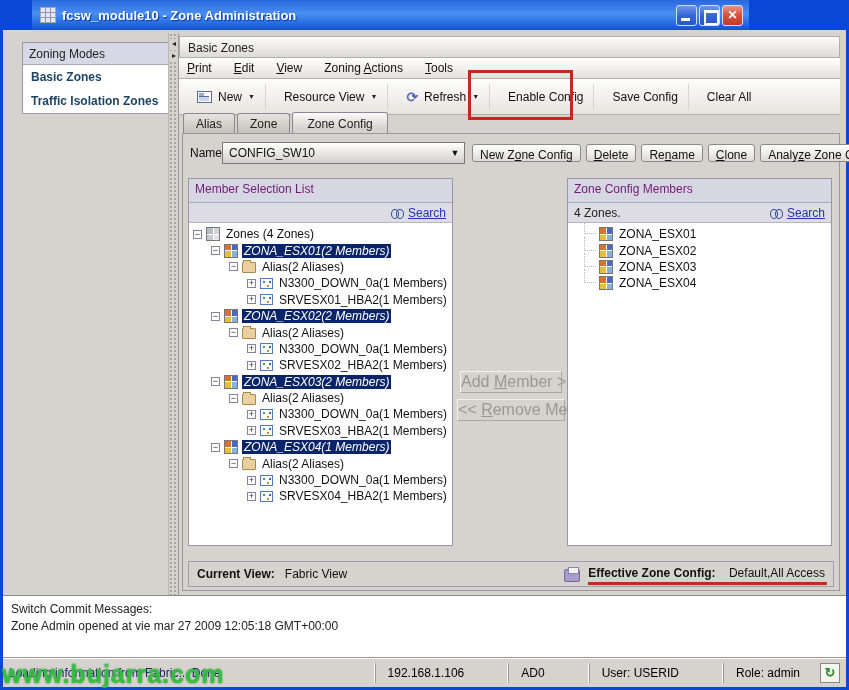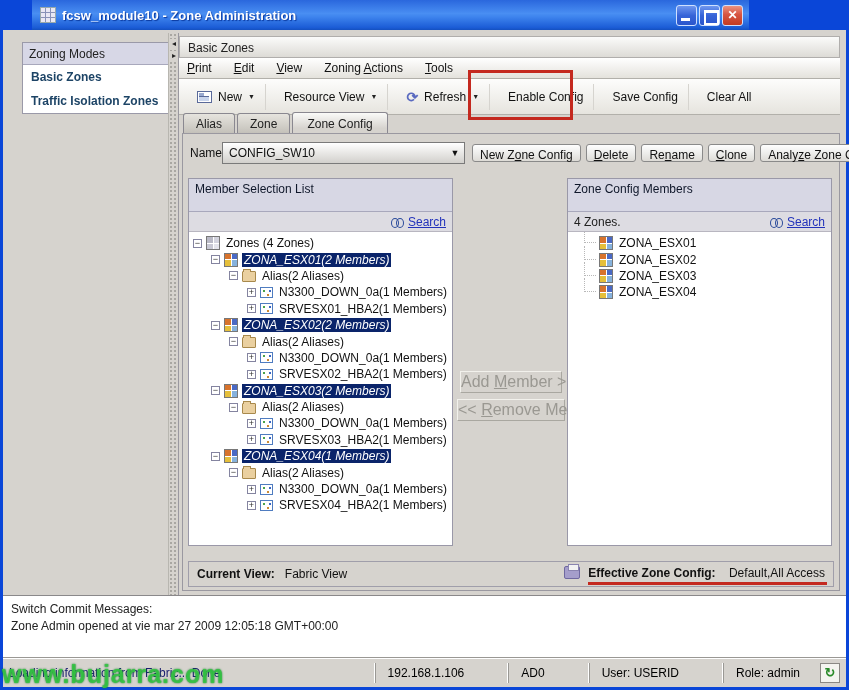--- a/index.html
+++ b/index.html
@@ -90,21 +90,21 @@
   .cfg-btns { display:flex; gap:5px; margin-left:7px; }
   .btn { height:18px; padding:3px 7px; border:1px solid #8a8a8a; border-radius:3px; color:#111;
     background:linear-gradient(180deg,#fefefe,#ececea 55%,#dddbd6); white-space:nowrap; font-size:12px;
     font-family:"Liberation Sans", sans-serif; }
 
   
   .list-panel { position:absolute; top:44px; width:265px; height:368px; border:1px solid #9a98a8;
     background:#fff; display:flex; flex-direction:column; }
   .list-panel.left { left:5px; }
   .list-panel.right { left:384px; }
-  .lp-header { height:33px; background:#d7d7e4; border-bottom:1px solid #a8a8bc; padding:3px 6px; color:#0f172a; }
+  .lp-header { height:24px; background:#d7d7e4; border-bottom:1px solid #a8a8bc; padding:3px 6px; color:#701a75; }
   .lp-subrow { height:20px; background:#dddce2; border-bottom:1px solid #b8b6c0; display:flex;
     align-items:center; padding:2px 6px; }
   .lp-count { color:#222; }
   .search-link { margin-left:auto; display:flex; align-items:center; gap:4px; color:#2333bb;
     text-decoration:underline; cursor:pointer; }
   .binoculars { width:13px; height:8px; position:relative; display:inline-block; }
   .binoculars::before, .binoculars::after { content:""; position:absolute; top:0; width:6px; height:8px;
     border:1.5px solid #2a4a9a; border-radius:50%; }
   .binoculars::before { left:0; } .binoculars::after { right:0; }
   .lp-body { flex:1; overflow:hidden; background:#fff; padding-top:3px; }
@@ -146,21 +146,21 @@
   .transfer { position:absolute; width:102px; height:22px; border:1px solid; border-color:#f2f1ec #a9a7a0 #a9a7a0 #f2f1ec;
     background:#d6d3ce; color:#9a9892; font-size:16px; font-family:"Liberation Sans", sans-serif; white-space:nowrap; }
   .transfer.add { left:277px; top:237px; }
   .transfer.remove { left:274px; top:265px; width:108px; }
 
   
   .view-footer { position:absolute; left:5px; top:427px; width:646px; height:26px; border:1px solid #a09eaa;
     background:#d6d3ce; display:flex; align-items:center; padding:0 8px; }
   .vf-label { font-weight:bold; color:#111; margin-right:10px; }
   .vf-value { color:#111; }
-  .vf-right { margin-left:auto; display:flex; align-items:flex-start; gap:8px; position:relative;padding-left:8px; }
+  .vf-right { margin-left:auto; display:flex; align-items:flex-end; gap:8px; position:relative;padding-left:8px; }
   .printer-icon { width:16px; height:13px; background:#a59ecb; border:1px solid #6f68a0; border-radius:2px;
     position:relative; }
   .printer-icon::before { content:""; position:absolute; left:3px; top:-3px; width:9px; height:5px;
     background:#f2f2f2; border:1px solid #8a84b0; }
   .eff-wrap { position:relative; padding-bottom:2px; }
   .eff-underline { position:absolute; left:0; right:-2px; bottom:-3px; height:3px; background:#c4291f; }
 
   
   .messages { position:absolute; left:0; top:565px; width:843px; height:63px; background:#fff;
     border-top:1px solid #8a888a; padding:5px 8px; color:#222; line-height:17px; }

